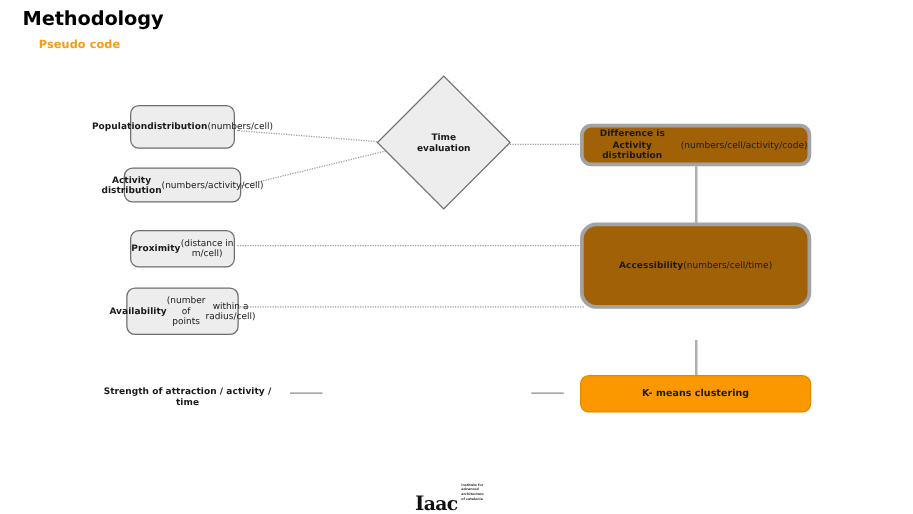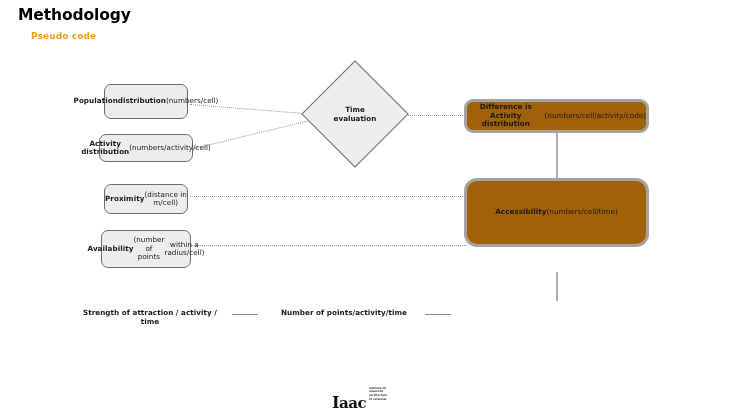--- a/index.html
+++ b/index.html
@@ -222,28 +222,30 @@
   <div class="node peach" style="left:464px; top:99px; width:185px; height:34px;">
     <div class="hd">Difference is Activity distribution</div>
     <div class="sub">(numbers/cell/activity/code)</div>
   </div>
 
   <div class="node peach" style="left:464px; top:178px; width:185px; height:69px; border-radius:13px;">
     <div class="hd">Accessibility</div>
     <div class="sub">(numbers/cell/time)</div>
   </div>
 
+  <div class="node orange" style="left:464px; top:300px; width:185px; height:30px;">
+    <div class="hd">K- means clustering</div>
+  </div>
 
 
   <div class="freetext" style="left:71px; top:308px; width:158px;">
     <div>Strength of attraction / activity /</div>
     <div>time</div>
   </div>
 
-  <div class="freetext" style="left:268px; top:308px; width:152px;">Number of points/activity/time</div>
 
   <div class="logo">
     <div class="mark"><span class="i">I</span><span>aac</span></div>
     <div class="tag">
       <div>institute for</div>
       <div>advanced</div>
       <div>architecture</div>
       <div>of Catalonia</div>
     </div>
   </div>

